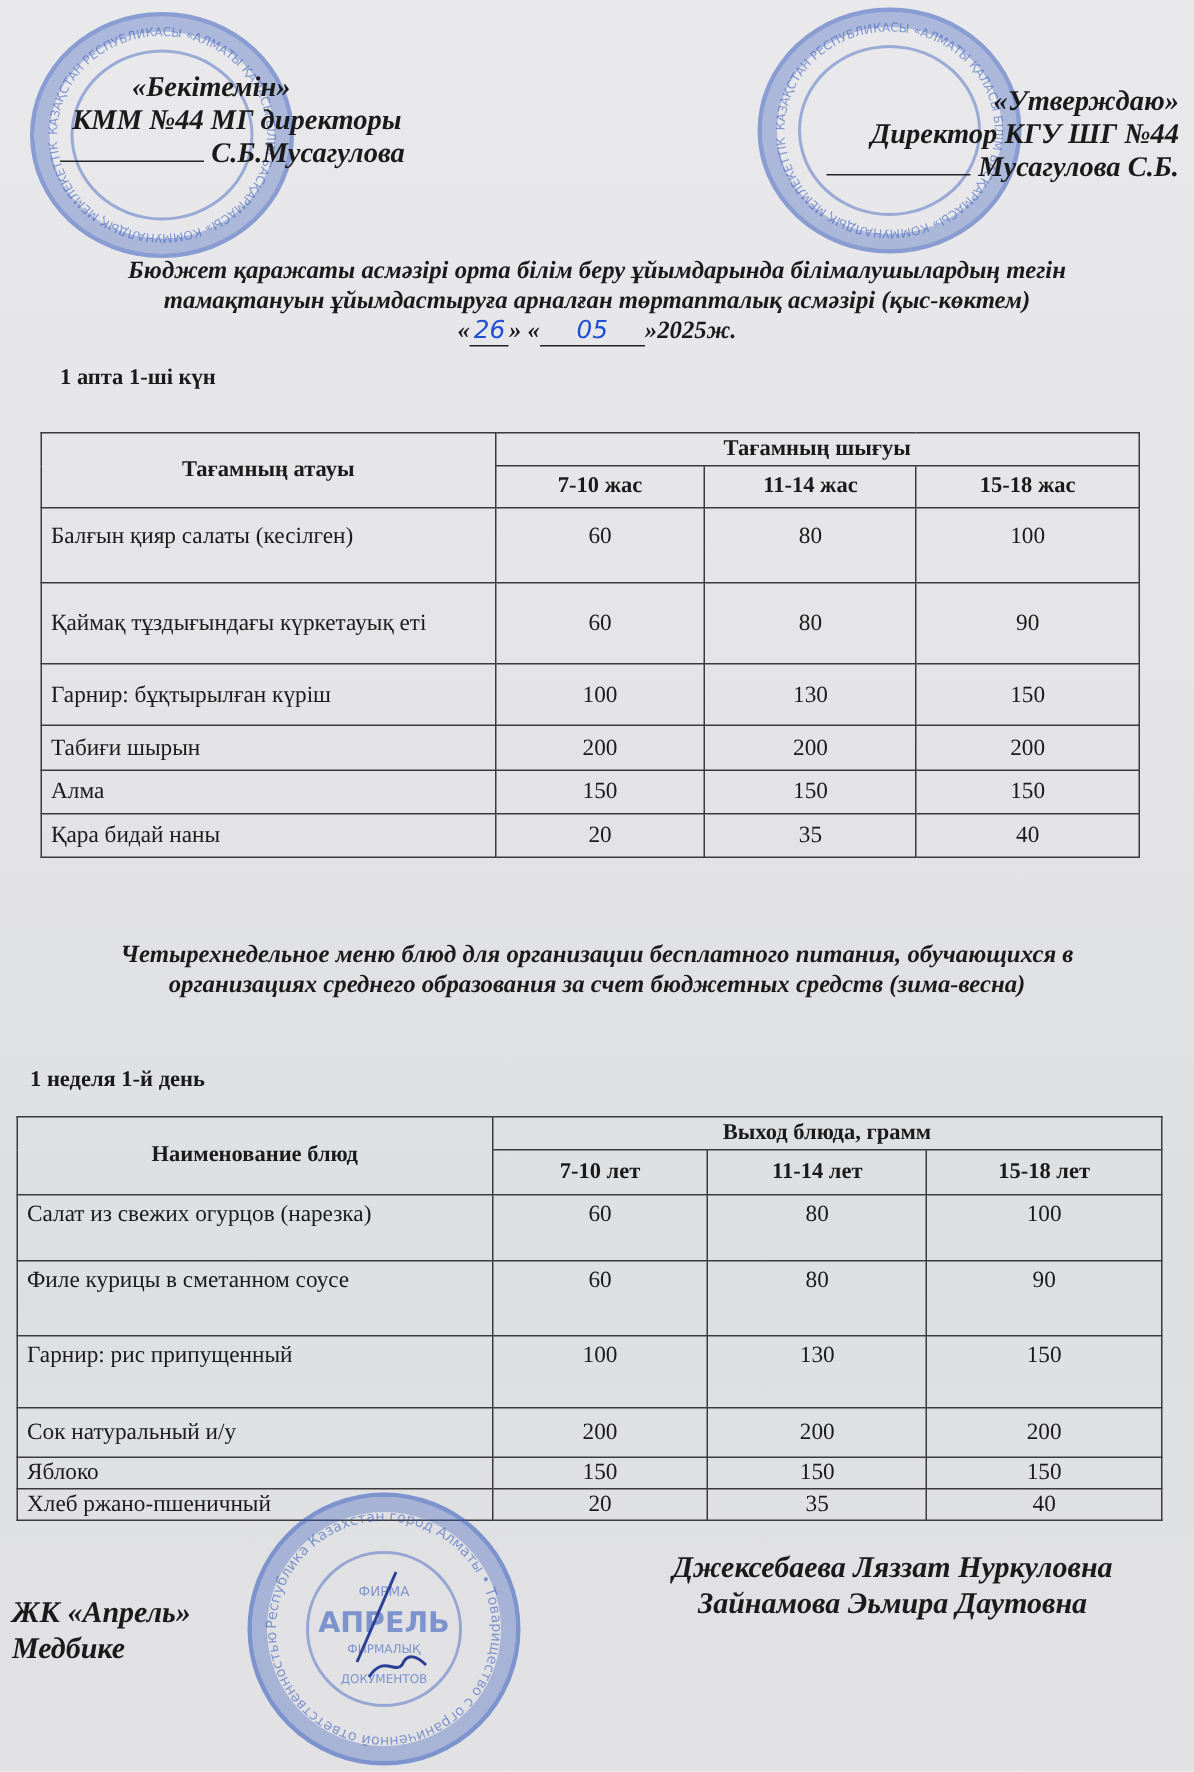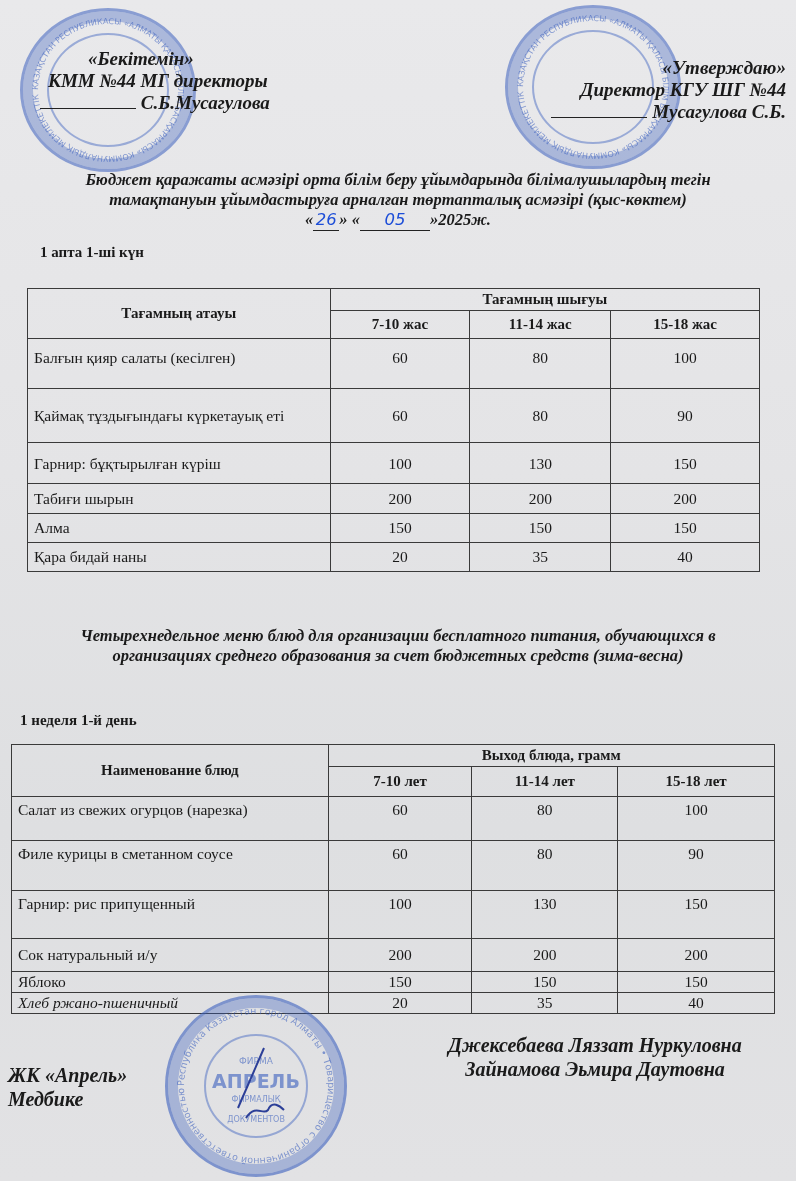--- a/index.html
+++ b/index.html
@@ -201,21 +201,21 @@
     <td class="num" style="padding-top:0;vertical-align:middle;">200</td>
     <td class="num" style="padding-top:0;vertical-align:middle;">200</td>
   </tr>
   <tr style="height:21px;">
     <td class="name" style="padding-top:0;vertical-align:middle;">Яблоко</td>
     <td class="num" style="padding-top:0;vertical-align:middle;">150</td>
     <td class="num" style="padding-top:0;vertical-align:middle;">150</td>
     <td class="num" style="padding-top:0;vertical-align:middle;">150</td>
   </tr>
   <tr style="height:21px;">
-    <td class="name" style="padding-top:0;vertical-align:middle;font-style:italic;">Хлеб ржано-пшеничный</td>
+    <td class="name" style="padding-top:0;vertical-align:middle;">Хлеб ржано-пшеничный</td>
     <td class="num" style="padding-top:0;vertical-align:middle;">20</td>
     <td class="num" style="padding-top:0;vertical-align:middle;">35</td>
     <td class="num" style="padding-top:0;vertical-align:middle;">40</td>
   </tr>
 </tbody>
   </table>
 
 <div class="stamp" style="left:165px; top:995px; width:176px; height:176px; border-color: rgba(58,95,190,0.6);">
   <div class="inner" style="left:36px; top:36px; width:100px; height:100px;"></div>
   <svg class="ring-text" viewBox="0 0 176 176">

